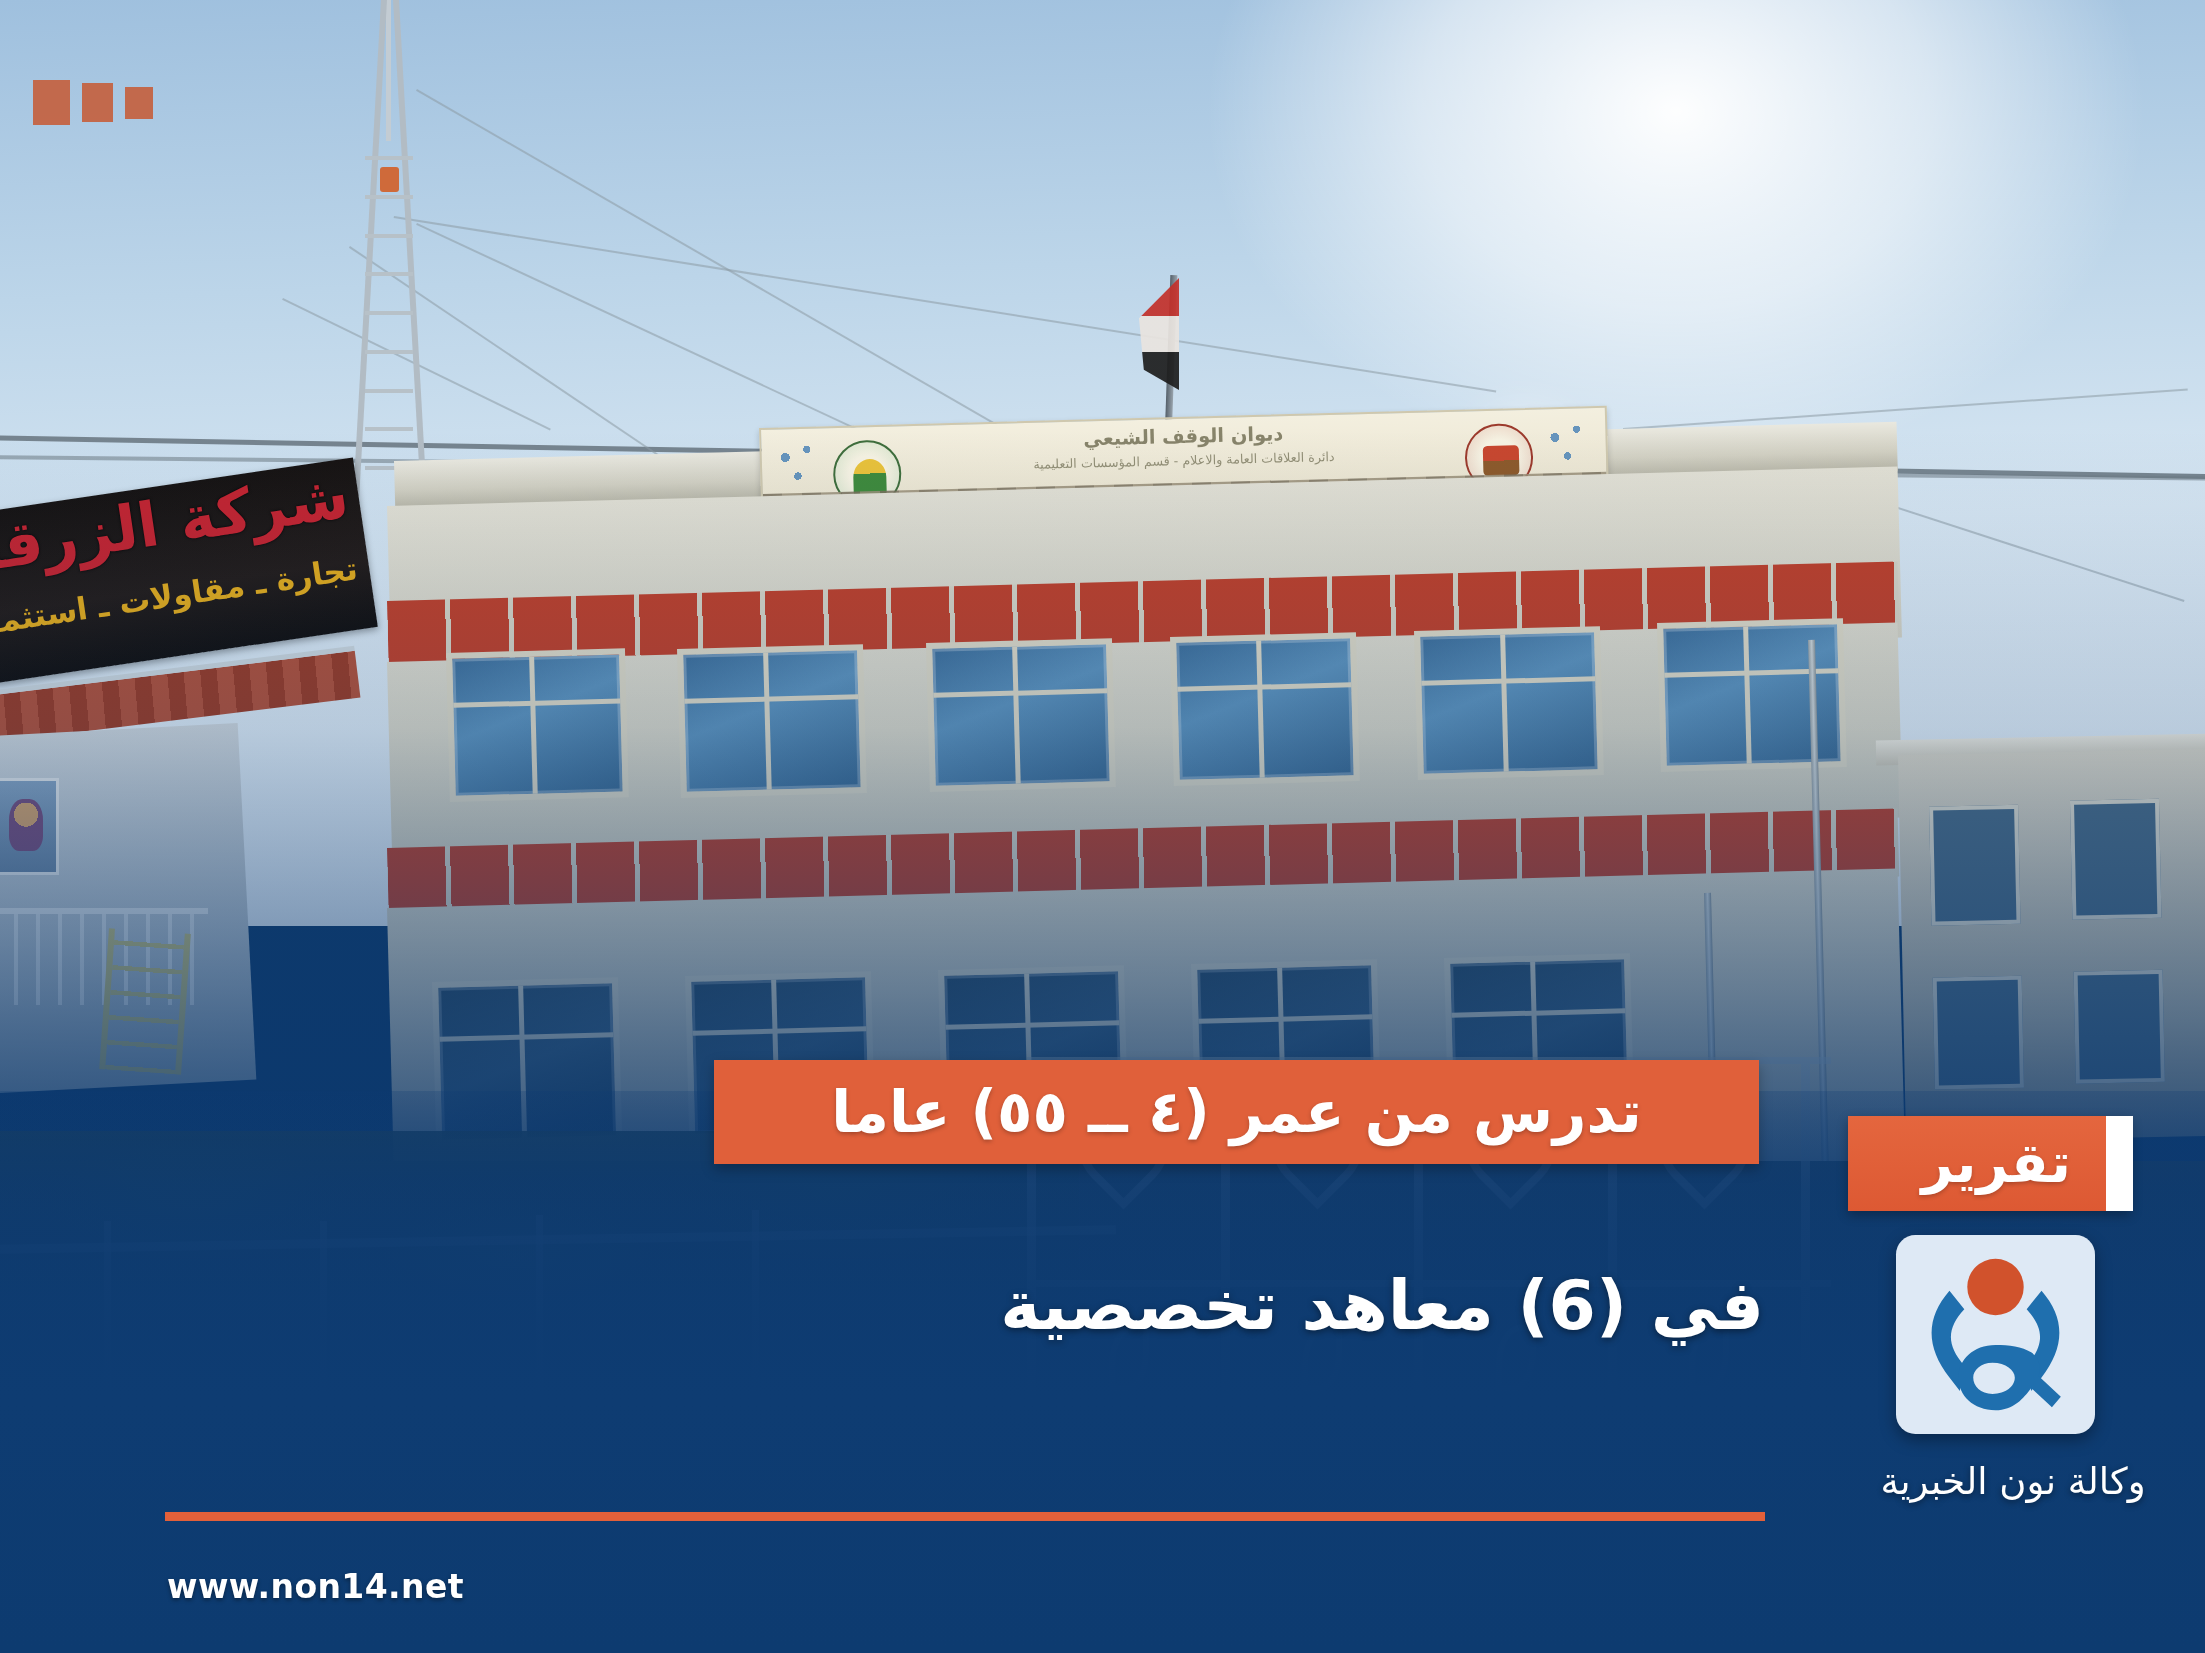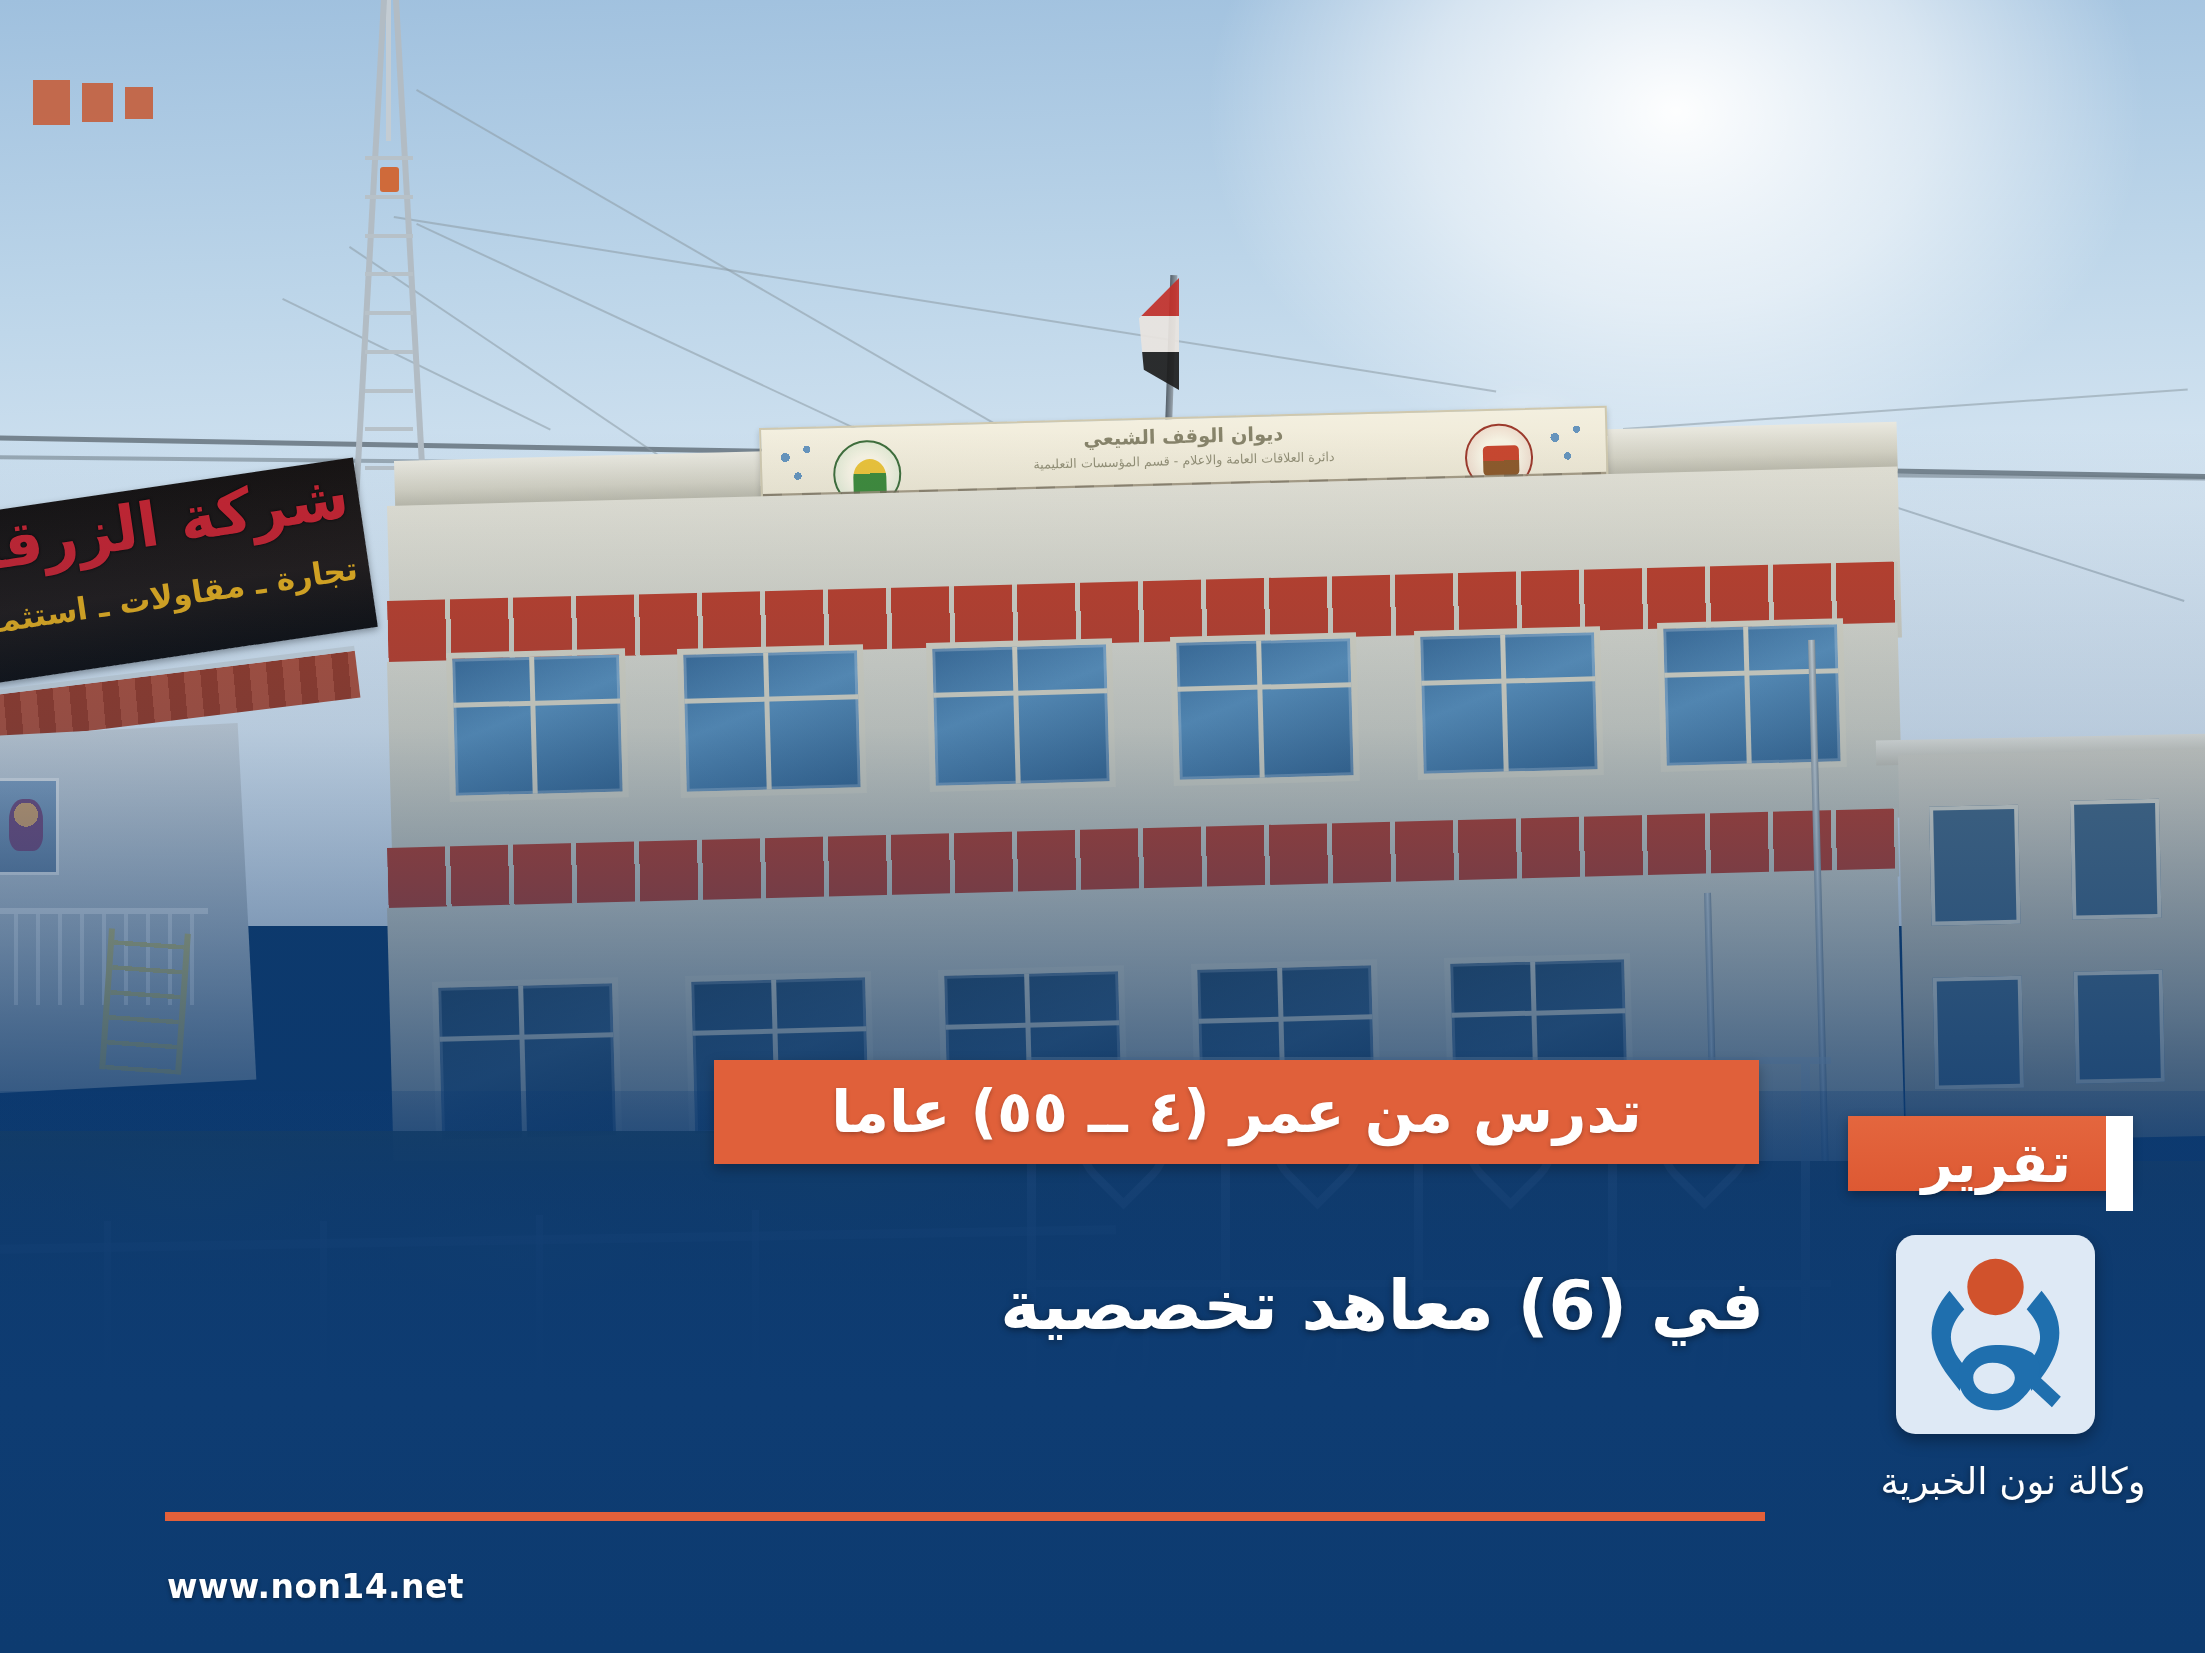--- a/index.html
+++ b/index.html
@@ -309,23 +309,23 @@
 
   .site {
     position:absolute; left:167px; top:1567px;
     color:#fff; font-size:33px; font-weight:bold; letter-spacing:0.4px;
     text-shadow:0 1.5px 4.5px rgba(0,0,0,.4);
   }
 
   
   .brand { position:absolute; left:1838px; top:1116px; width:350px; }
   .badge {
-    position:relative; width:283px; height:75px; margin-left:10.4px;
+    position:relative; width:283px; height:95px; margin-left:10.4px;
     background:linear-gradient(180deg,#e4663e 0%, #dd5933 100%);
-    display:flex; align-items:flex-end; justify-content:center;
+    display:flex; align-items:center; justify-content:center;
     box-shadow:0 3.7px 10.4px rgba(0,0,0,.3);
     padding-left:32px;
   }
   .badge span {
     color:#fff; font-size:55px; font-weight:bold; direction:rtl; line-height:1;
     margin-right:19.4px; text-shadow:0 2.2px 4.5px rgba(0,0,0,.22);
   }
   .badge .tick {
     position:absolute; right:-1.5px; top:0; width:27px; height:95px; background:#fff;
   }

